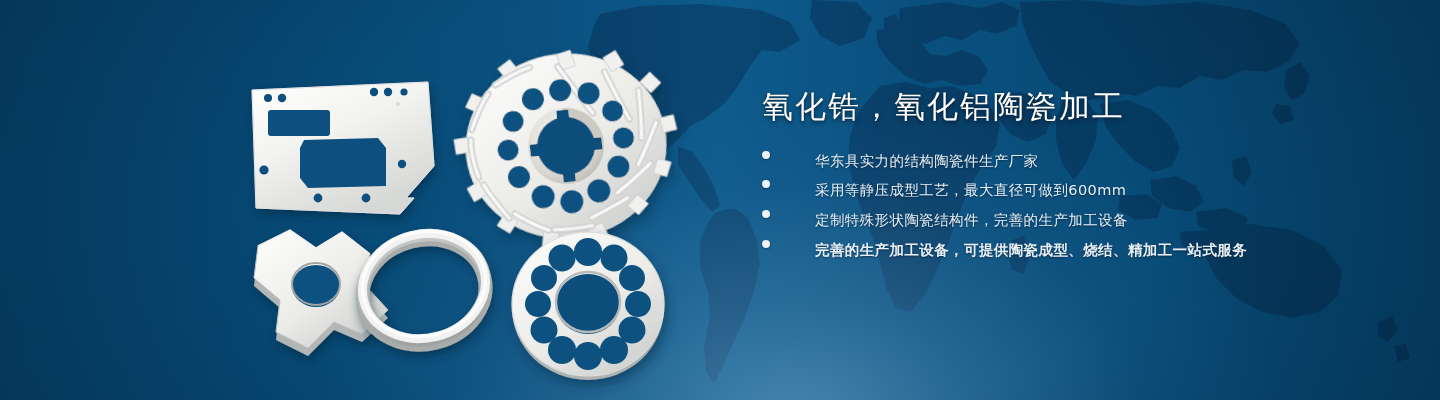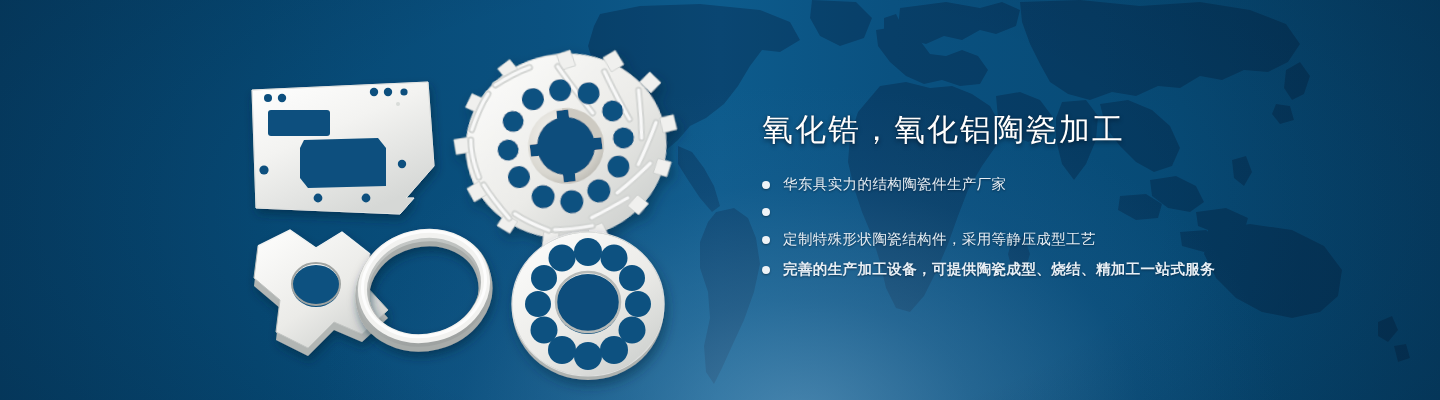--- a/index.html
+++ b/index.html
@@ -54,39 +54,40 @@
   .products{
     position:absolute;
     left:230px;top:38px;
     width:470px;height:340px;
   }
   .products svg{width:100%;height:100%;display:block;overflow:visible;}
 
   
   .copy{
     position:absolute;
-    left:762px;top:112px;
+    left:762px;top:89px;
     width:620px;
   }
   .headline{
     color:#ffffff;
     font-size:31px;
     line-height:1.15;
     letter-spacing:2px;
     font-weight:400;
     margin:0 0 26px 0;
     text-shadow:0 2px 4px rgba(1,22,42,.75), 0 0 1px rgba(1,22,42,.9);
     white-space:nowrap;
   }
   .bullets{list-style:none;margin:0;padding:0;}
   .bullet{
     display:flex;
-    align-items:center;
+    align-items:flex-start;
     margin-bottom:8px;
     min-height:18px;
+    gap:32px;
   }
   .bullet:last-child{margin-bottom:0;font-weight:bold;}
   .dot{
     flex:0 0 auto;
     width:8px;height:8px;
     border-radius:50%;
     background:#eef3f7;
     margin-right:13px;
     box-shadow:0 1px 2px rgba(0,0,0,.35);
   }
@@ -341,24 +342,25 @@
 
   <div class="copy">
     <h1 class="headline">氧化锆，氧化铝陶瓷加工</h1>
     <ul class="bullets">
       <li class="bullet">
         <span class="dot"></span>
         <span class="btext">华东具实力的结构陶瓷件生产厂家</span>
       </li>
       <li class="bullet">
         <span class="dot"></span>
+        <span class="btext">采用等静压成型工艺，最大直径可做到600mm</span>
       </li>
       <li class="bullet">
         <span class="dot"></span>
-        <span class="btext">定制特殊形状陶瓷结构件，采用等静压成型工艺</span>
+        <span class="btext">定制特殊形状陶瓷结构件，完善的生产加工设备</span>
       </li>
       <li class="bullet">
         <span class="dot"></span>
         <span class="btext">完善的生产加工设备，可提供陶瓷成型、烧结、精加工一站式服务</span>
       </li>
     </ul>
   </div>
 
 </div>
 

